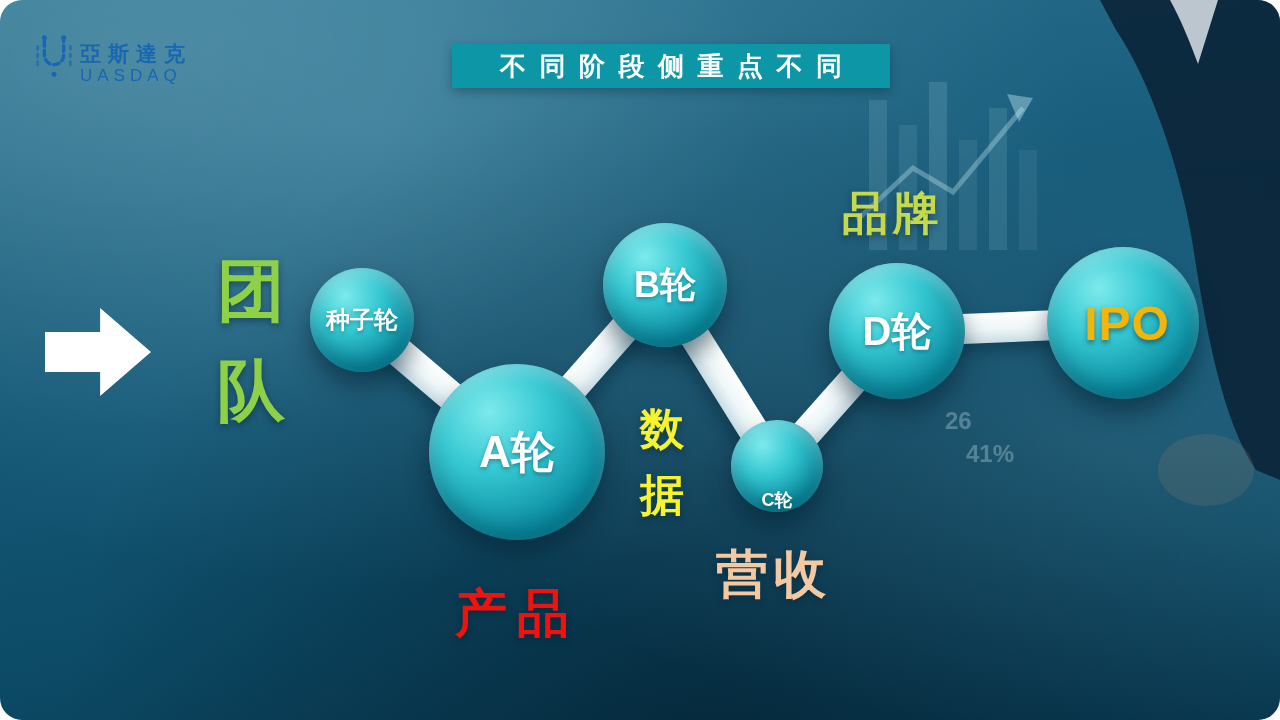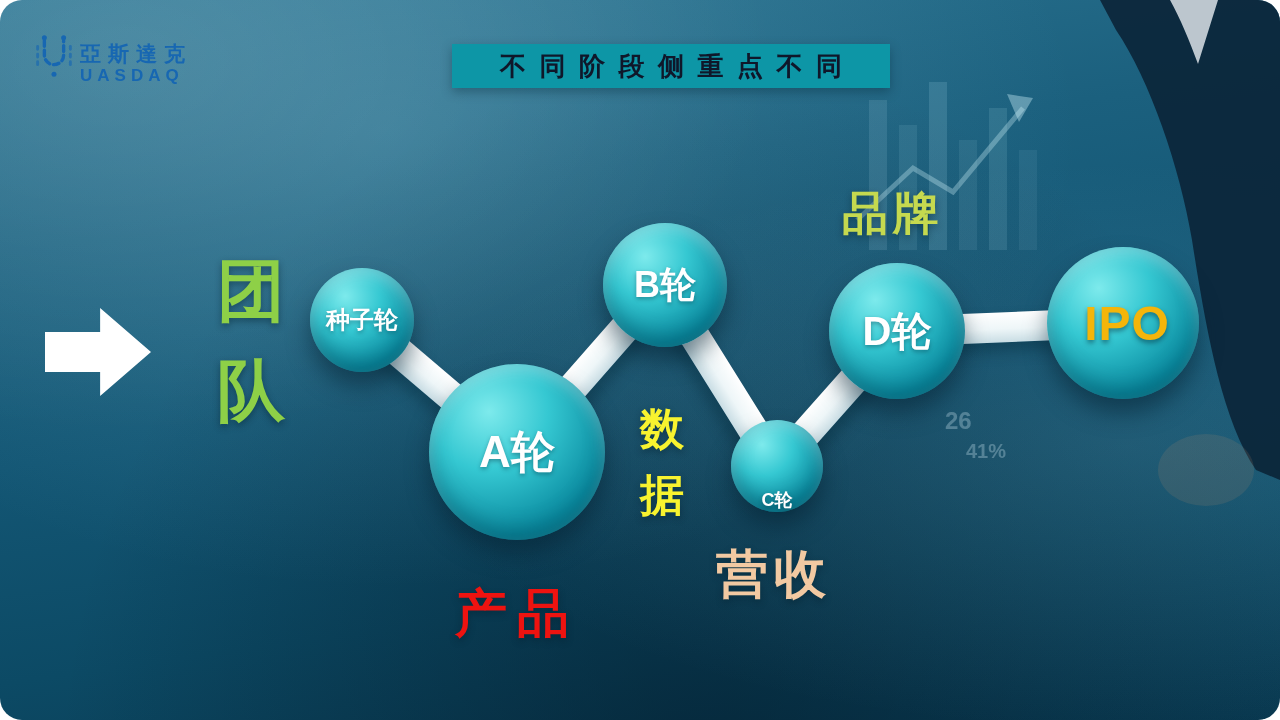--- a/index.html
+++ b/index.html
@@ -12,30 +12,30 @@
       radial-gradient(ellipse at 55% 110%, rgba(2,22,36,0.55), transparent 65%),
       linear-gradient(172deg,#2b7390 0%,#1b607e 28%,#135674 52%,#0c4a65 76%,#093a52 100%);
   }
   .decor{position:absolute;z-index:1;}
   .faint-val{position:absolute;z-index:1;color:rgba(215,240,248,0.30);font-weight:bold;}
 
   
   .logo{position:absolute;left:28px;top:30px;display:flex;align-items:flex-end;z-index:4;color:var(--logo-blue,#1767b2);}
   .logo-texts{display:flex;flex-direction:column;line-height:1.15;}
   .logo-cn{font-size:21px;font-weight:bold;letter-spacing:7px;}
-  .logo-en{font-size:17px;font-weight:bold;letter-spacing:5px;}
+  .logo-en{font-size:17px;font-weight:normal;letter-spacing:5px;}
 
   
   .banner{
     position:absolute;left:452px;top:44px;width:438px;height:44px;z-index:4;
     background:var(--banner-teal,#0d96a6);
     display:flex;align-items:center;justify-content:center;
     box-shadow:0 4px 10px rgba(3,35,50,0.35);
   }
-  .banner-text{color:#0f172a;font-size:26px;font-weight:bold;letter-spacing:0.52em;text-indent:0.52em;white-space:nowrap;}
+  .banner-text{color:#ffffff;font-size:26px;font-weight:bold;letter-spacing:0.52em;text-indent:0.52em;white-space:nowrap;}
 
   
   .block-arrow{
     position:absolute;left:45px;top:302px;width:106px;height:100px;z-index:3;background:#ffffff;
     clip-path:polygon(0% 30%,52% 30%,52% 6%,100% 50%,52% 94%,52% 70%,0% 70%);
     filter:drop-shadow(0 6px 8px rgba(3,35,50,0.45));
   }
 
   
   .connector{
@@ -85,21 +85,21 @@
     <path d="M152,64 L178,68 L164,92 Z" fill="rgba(210,245,252,0.38)"></path>
   </svg>
 
   <svg class="decor" style="left:1020px;top:0;" width="260" height="560" viewBox="0 0 260 560">
     <path d="M60,0 L260,0 L260,480 L236,470 C202,420 186,330 172,240 C160,168 130,80 96,30 L80,0 Z" fill="#0a2236" opacity="0.88"></path>
     <path d="M150,0 L198,0 L178,64 C170,42 160,18 150,0 Z" fill="#e8eef2" opacity="0.8"></path>
     <ellipse cx="186" cy="470" rx="48" ry="36" fill="#b98f6e" opacity="0.15"></ellipse>
   </svg>
 
   <span class="faint-val" style="left:945px;top:388px;font-size:24px;margin-top:19px;">26</span>
-  <span class="faint-val" style="left:966px;top:440px;font-size:20px;">41%</span>
+  <span class="faint-val" style="left:966px;top:440px;font-size:24px;">41%</span>
 
   <div class="logo">
     <span>
       <svg width="52" height="52" viewBox="0 0 54 54" fill="none">
         <path d="M17 11 v15 a10 10 0 0 0 20 0 V11" stroke="currentColor" stroke-width="3.5" stroke-linecap="round" stroke-dasharray="6 4"></path>
         <path d="M10 17 V37 M44 17 V37" stroke="currentColor" stroke-width="3" stroke-linecap="round" stroke-dasharray="3 5" opacity="0.65"></path>
         <circle cx="17" cy="8" r="2.6" fill="currentColor"></circle>
         <circle cx="37" cy="8" r="2.6" fill="currentColor"></circle>
         <circle cx="27" cy="46" r="2.6" fill="currentColor"></circle>
       </svg>

